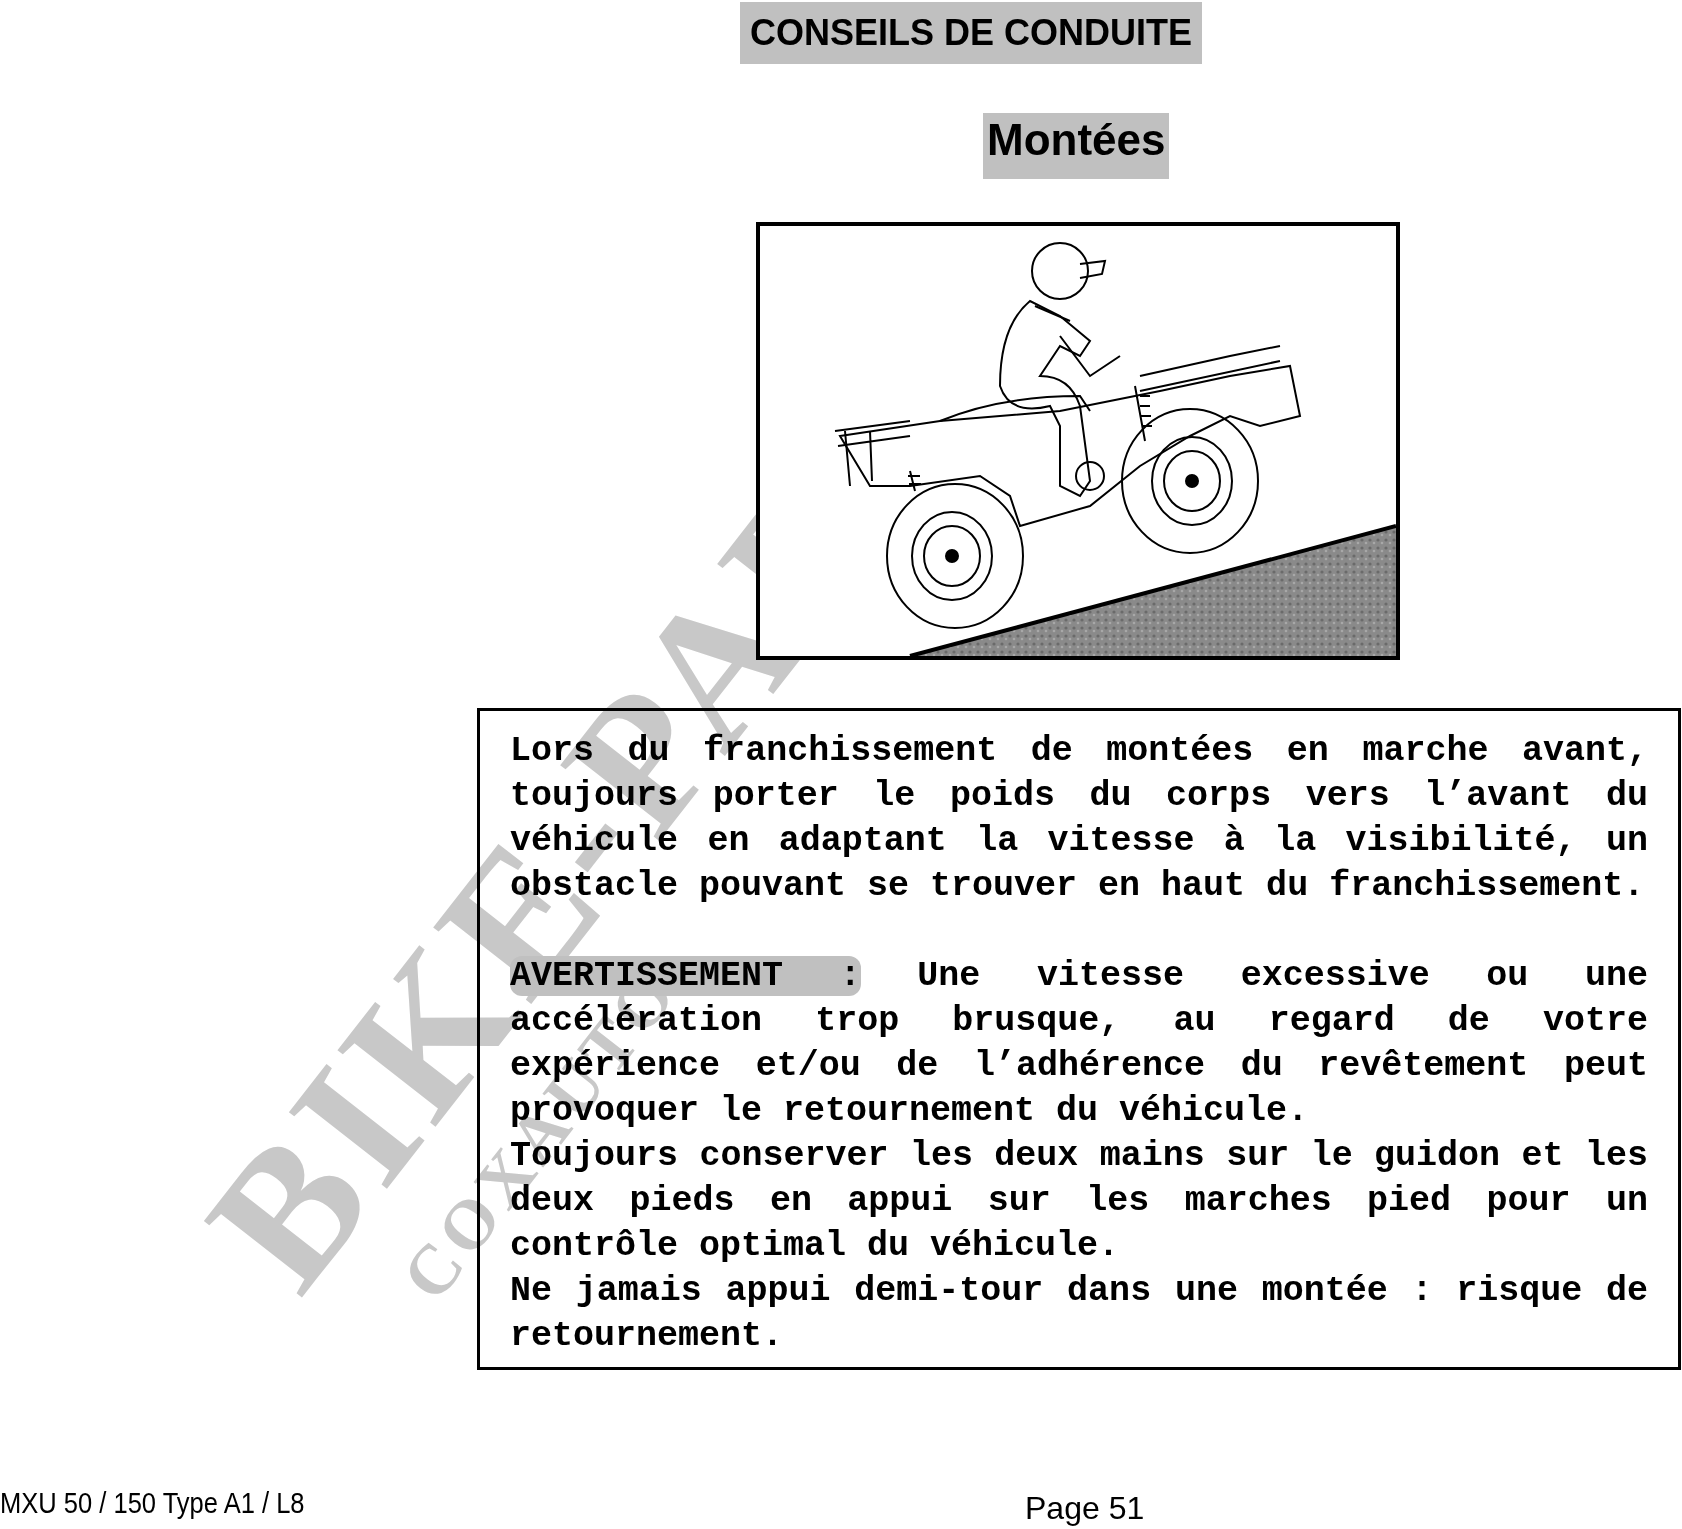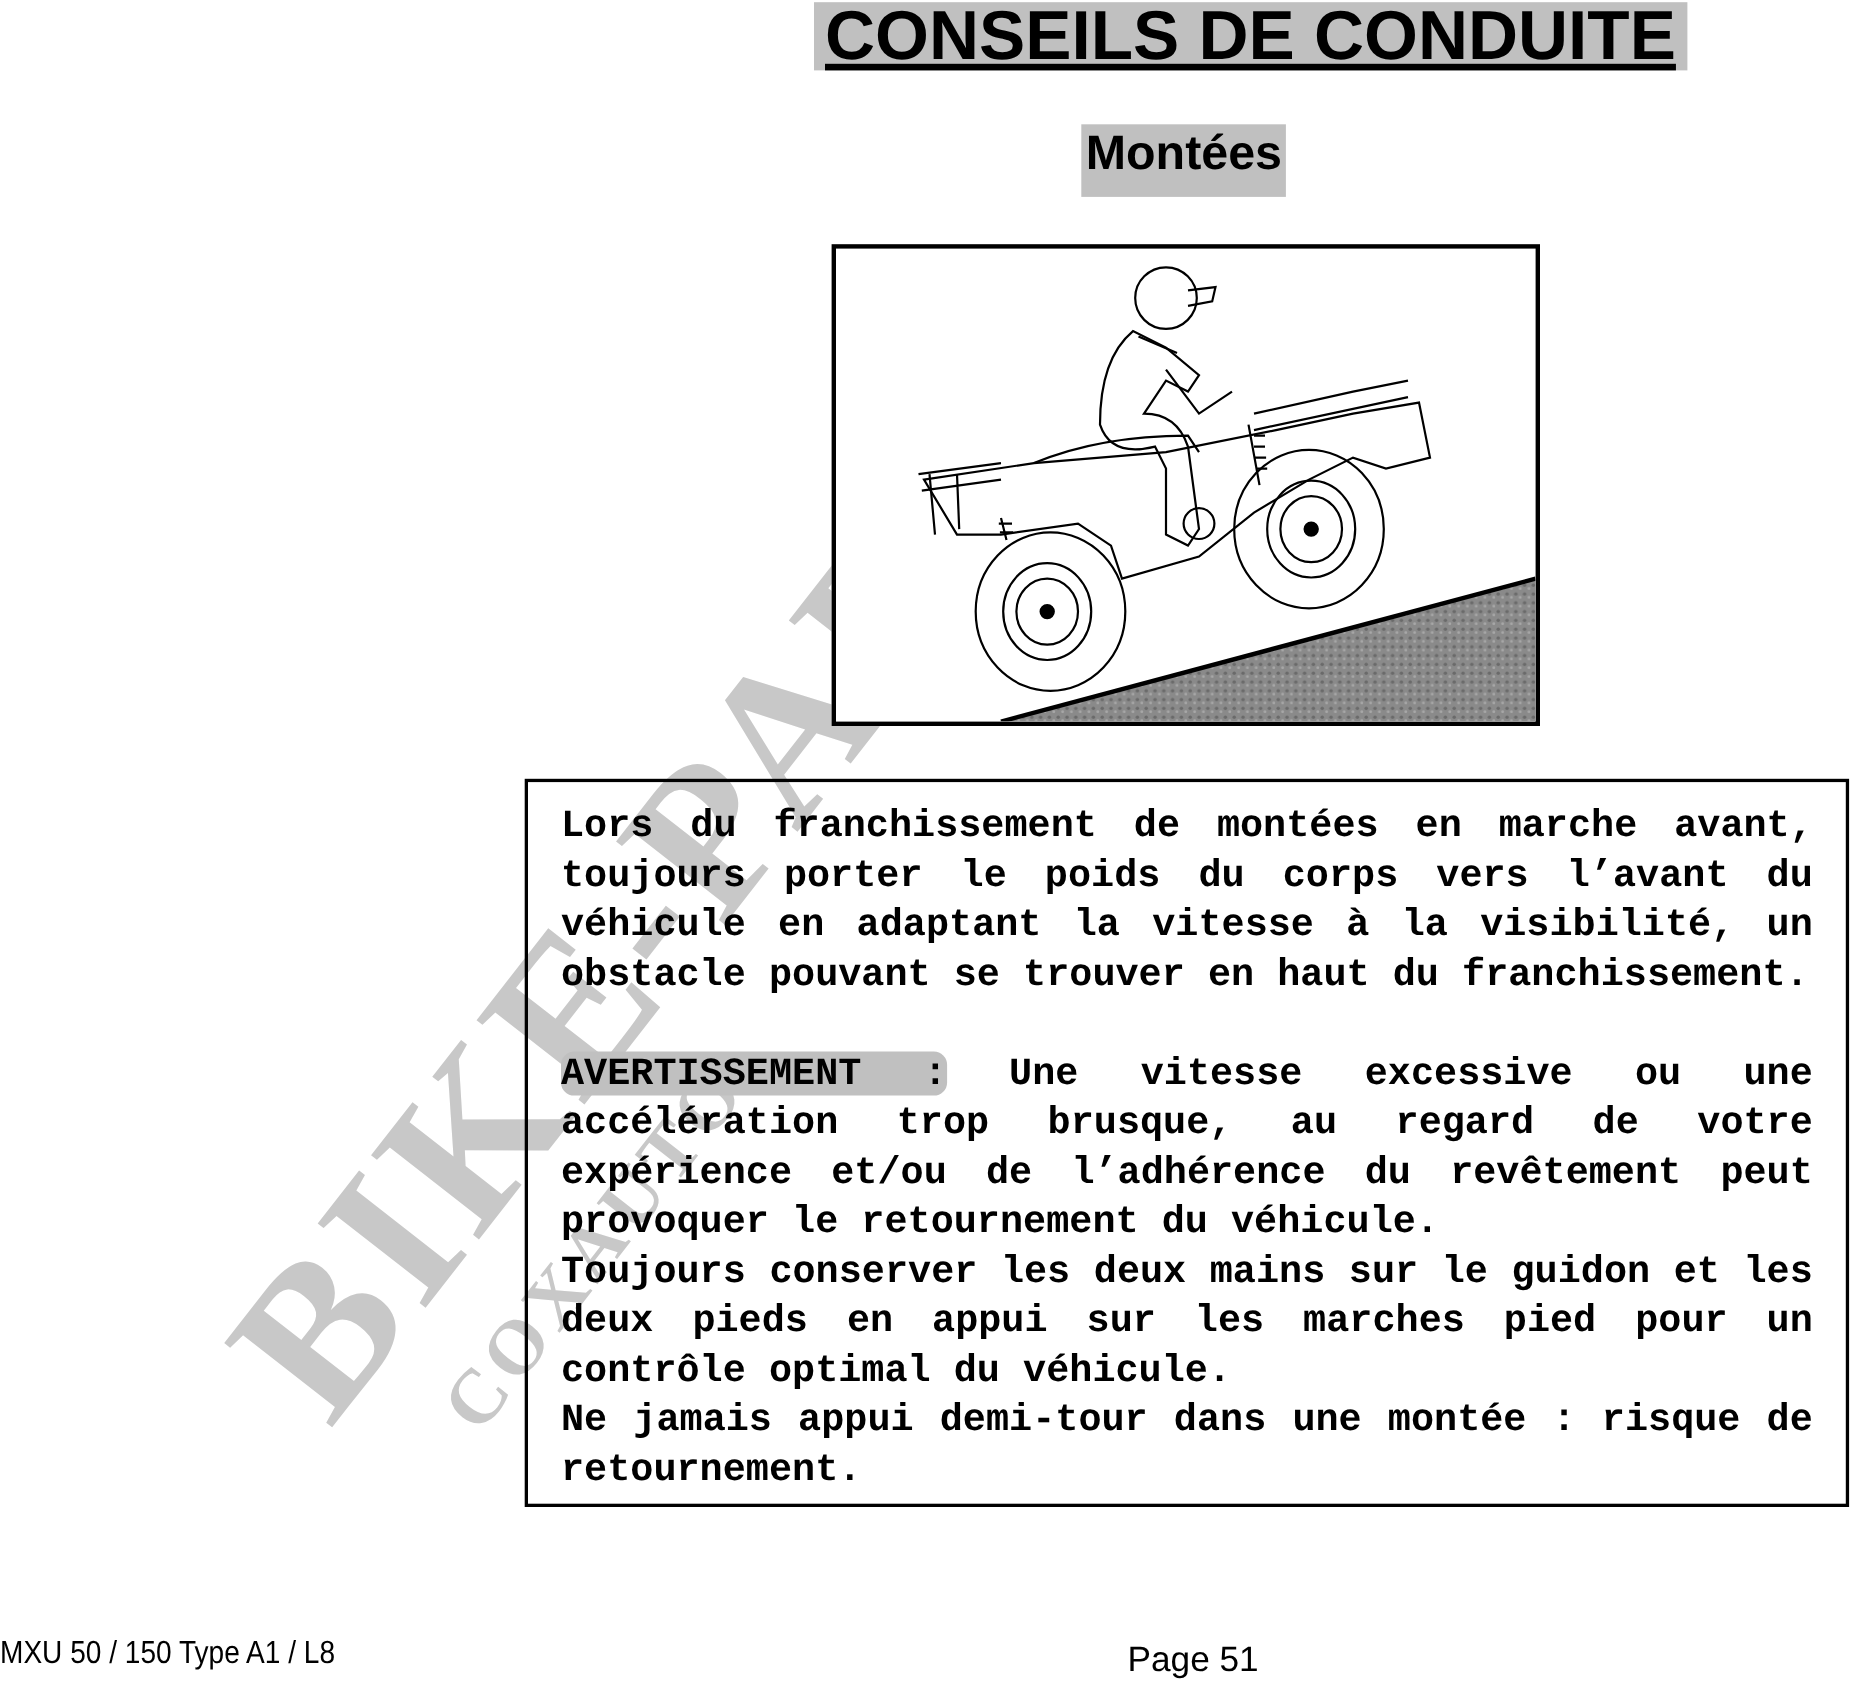--- a/index.html
+++ b/index.html
@@ -4,23 +4,22 @@
   <style>
     html, body { margin: 0; padding: 0; }
     body {
       width: 1682px; height: 1529px; position: relative; overflow: hidden;
       background: #ffffff; color: #000;
       font-family: "Liberation Sans", "DejaVu Sans", sans-serif;
     }
     .title {
       position: absolute; left: 740px; top: 2px; height: 62px;
       background: #c0c0c0; padding: 0 10px;
-      font-weight: bold; font-size: 63px; line-height: 62px; letter-spacing: 0px;
+      font-weight: bold; font-size: 36px; line-height: 62px; letter-spacing: 0px;
       white-space: nowrap;
-      text-decoration: underline;
     }
     .subtitle {
       position: absolute; left: 983px; top: 113px; height: 66px;
       background: #c0c0c0; padding: 0 4px;
       font-weight: bold; font-size: 44px; line-height: 54px;
       white-space: nowrap;
     }
     .figure {
       position: absolute; left: 756px; top: 222px; width: 644px; height: 438px;
       border: 4px solid #000; background: #fff; box-sizing: border-box; overflow: hidden;

